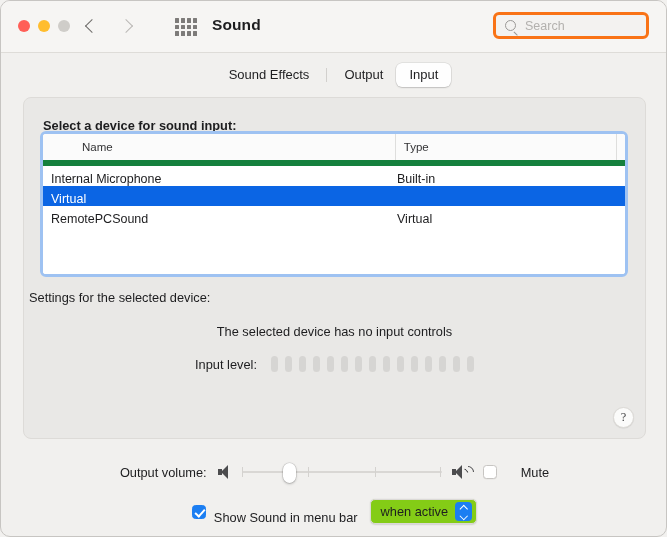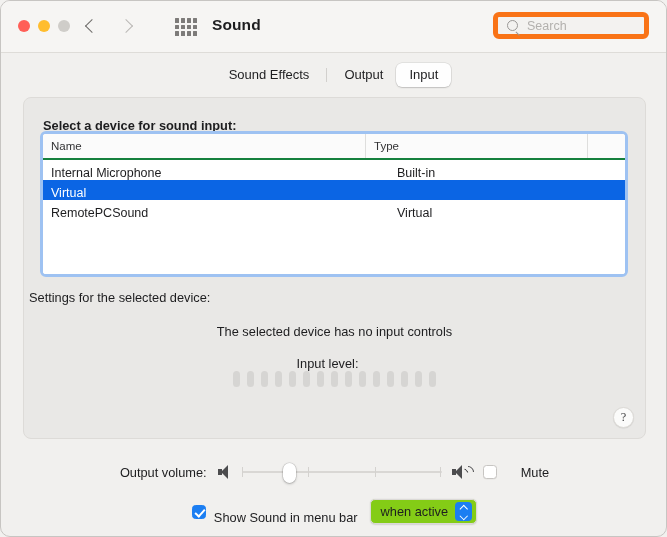--- a/index.html
+++ b/index.html
@@ -67,21 +67,21 @@
   #window-title {
     position: absolute; top: 15px; left: 211px;
     font-size: 15.5px; font-weight: bold; color: #1d1d1f;
     letter-spacing: 0.1px;
   }
 
   #search {
     position: absolute; top: 11px; right: 17px;
     width: 156px; height: 27px;
     background: #f3f2f0;
-    border: 5px solid #f97316;
+    border: 3px solid #f97316;
     border-radius: 6px;
     display: flex; align-items: center;
   }
   #search .mag {
     width: 11px; height: 11px; margin-left: 9px; margin-right: 7px;
     border: 1.4px solid #9a9896; border-radius: 50%;
     position: relative; flex: 0 0 auto;
   }
   #search .mag::after {
     content: ""; position: absolute; bottom: -4px; right: -3px;
@@ -141,25 +141,26 @@
     background: #ffffff;
     overflow: hidden;
   }
   #table {
     width: 100%; height: 100%;
     display: flex; flex-direction: column;
     background: #ffffff;
   }
   .thead {
     display: flex;
-    height: 26px;
+    height: 32px;
     background: #fbfbfb;
-    border-bottom: 2px solid #15803d;
+    border-bottom: 6px solid #15803d;
     align-items: center;
     flex: 0 0 auto;
+    padding-left: 31px;
   }
   .th {
     font-size: 11.5px; color: #333335;
     padding-left: 8px;
     height: 100%;
     display: flex; align-items: center;
   }
   .th.name { width: 322px; }
   .th.type { width: 222px; border-left: 1px solid #dededd; }
   .th.extra { flex: 1; border-left: 1px solid #dededd; }
@@ -185,21 +186,21 @@
     position: absolute; left: 5px; top: 192px;
     font-size: 12.8px; color: #1d1d1f;
   }
   #no-controls {
     position: absolute; top: 226px; left: 0; width: 100%;
     text-align: center;
     font-size: 12.8px; color: #1d1d1f;
   }
   #input-level-row {
     position: absolute; top: 258px; left: 0; width: 100%;
-    display: flex; align-items: center; justify-content: center; flex-direction: column;
+    display: flex; align-items: center; justify-content: center;
   }
   #input-level-label {
     font-size: 12.8px; color: #1d1d1f; margin-right: 14px;
   }
   #level-meter { display: flex; gap: 7px; }
   .lvl {
     width: 7px; height: 16px; border-radius: 3.5px;
     background: #d6d5d3;
   }
 

